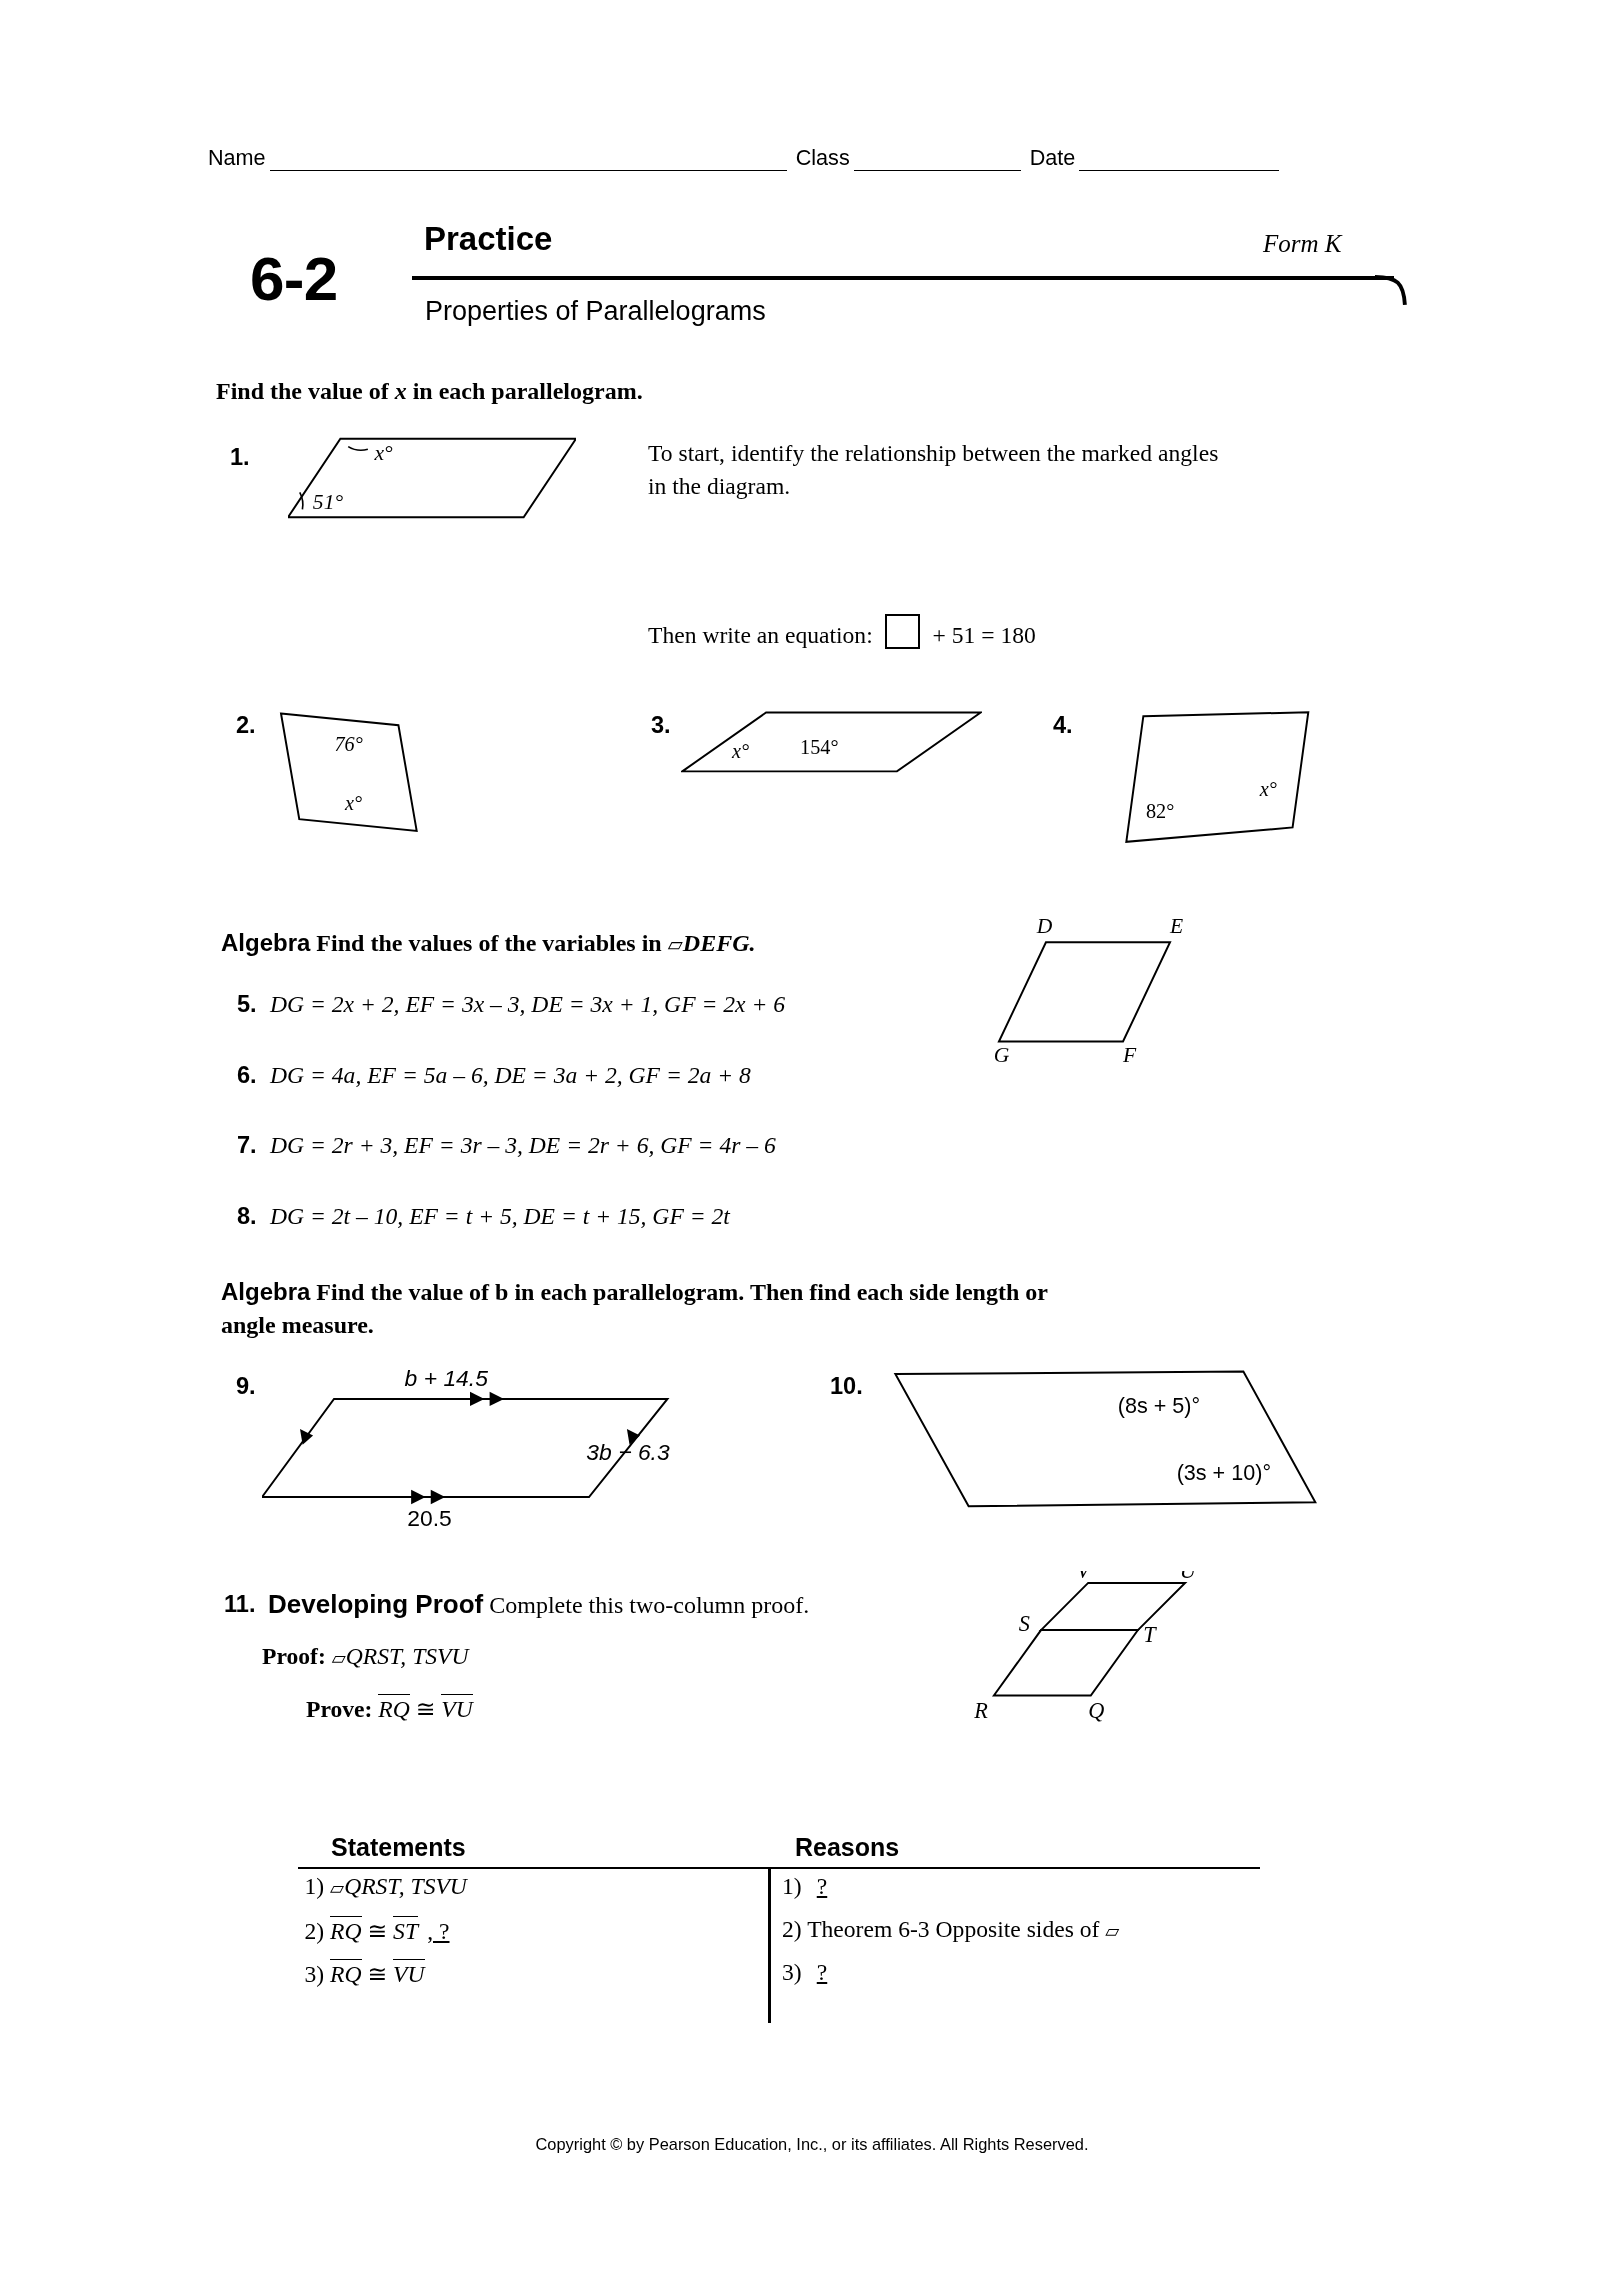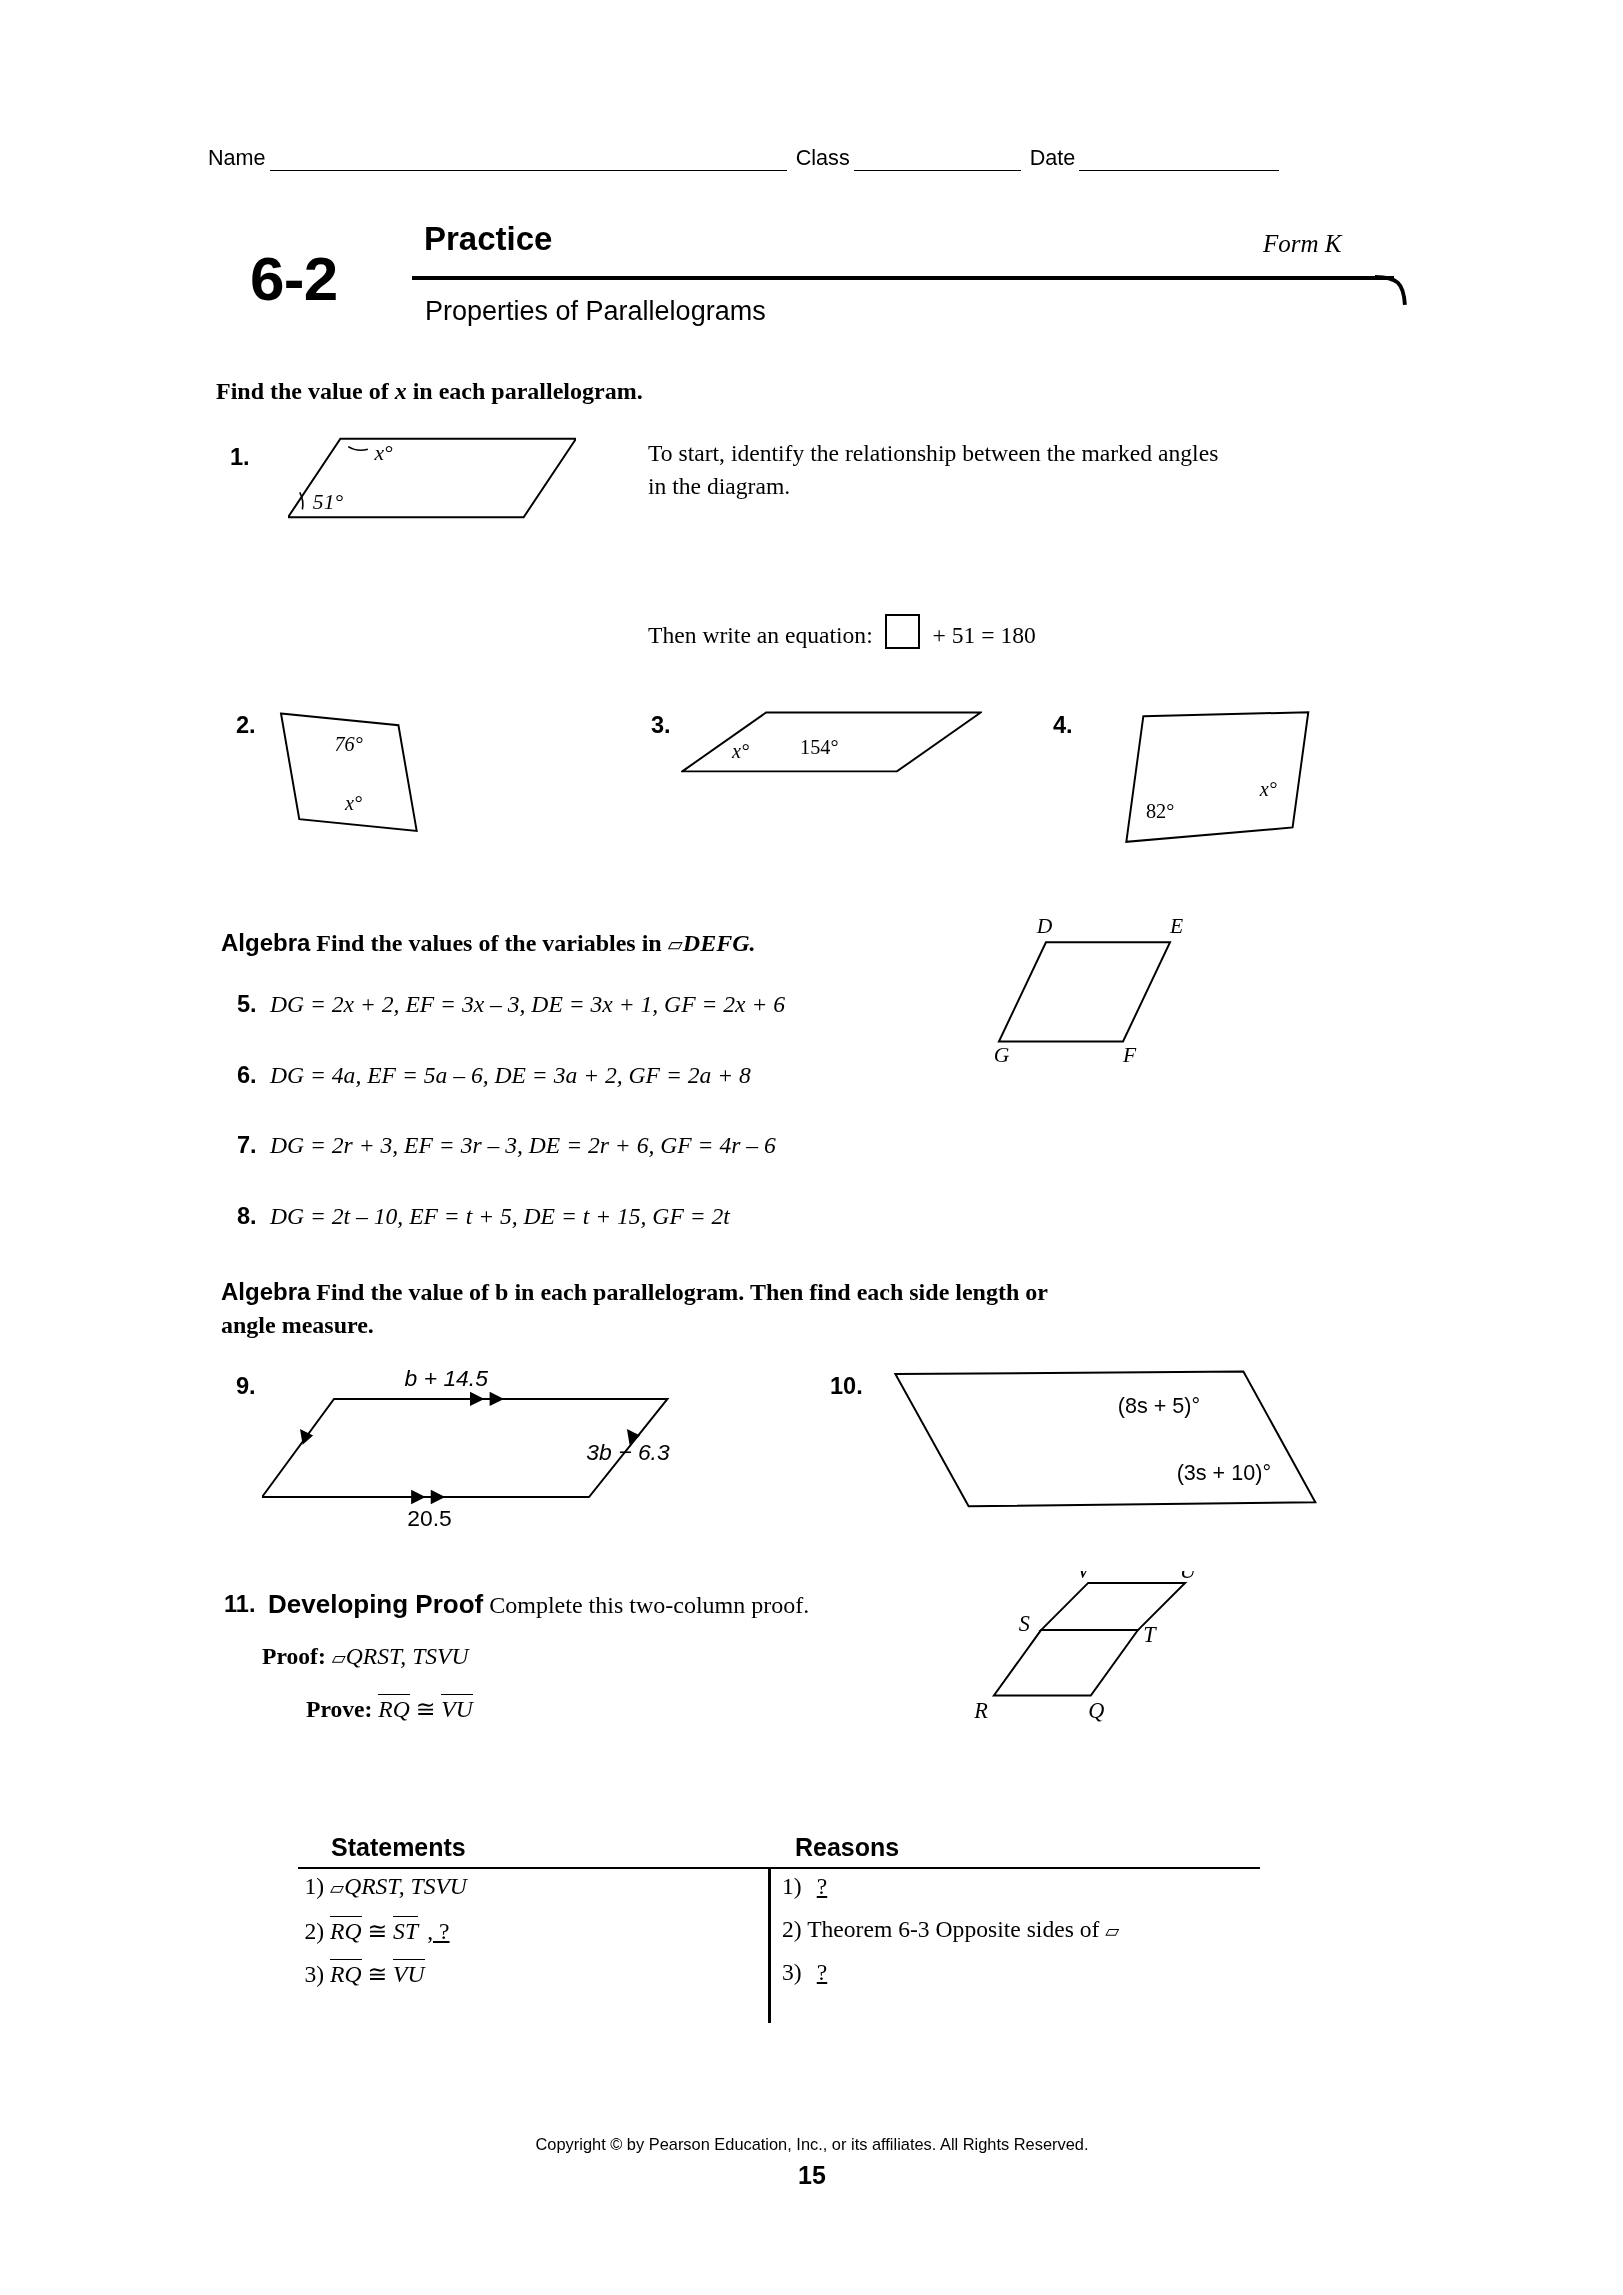--- a/index.html
+++ b/index.html
@@ -402,16 +402,15 @@
         <span class="ital ovl">VU</span>
       </span>
       <span class="rs">
         <span>3)</span>
         <span class="qm">?</span>
       </span>
     </div>
   </div>
 
   <div class="footer2">Copyright © by Pearson Education, Inc., or its affiliates. All Rights Reserved.</div>
-  <div class="pagenum">15</div>
 
 </div>
 
 
 </body></html>

